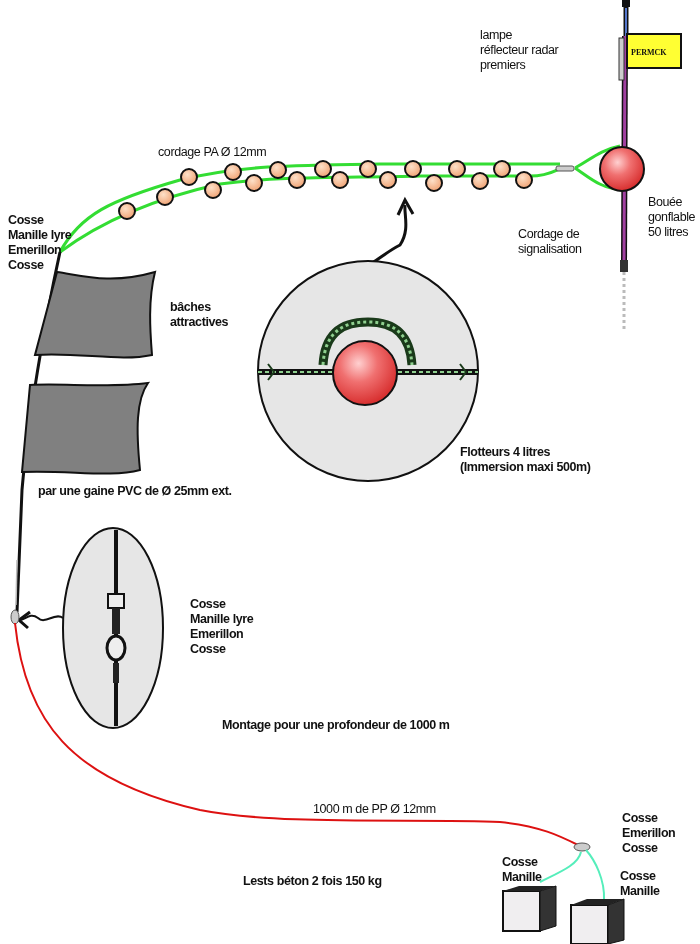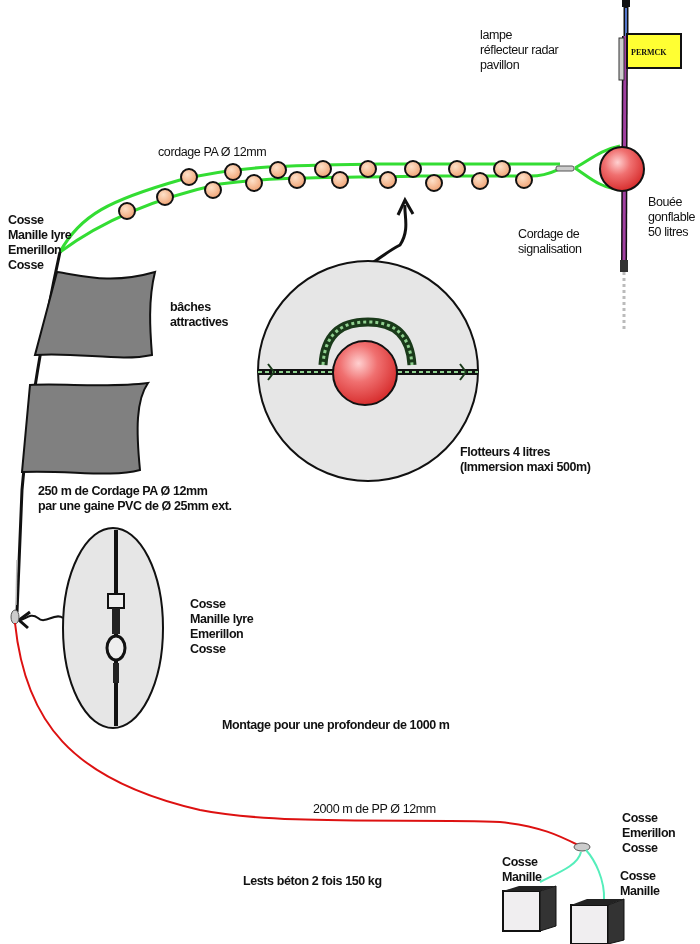--- a/index.html
+++ b/index.html
@@ -121,21 +121,21 @@
   <g>
     <rect x="571" y="905" width="37" height="39" fill="#f0eef0" stroke="#111" stroke-width="2"></rect>
     <polygon points="608,905 624,899 624,940 608,944" fill="#333" stroke="#111" stroke-width="1"></polygon>
     <polygon points="571,905 587,899 624,899 608,905" fill="#222"></polygon>
   </g>
 </svg>
 
 <div class="lbl n" style="left:472px;top:28px;">
   <div>lampe</div>
   <div>réflecteur radar</div>
-  <div>pavillon</div>
+  <div>premiers</div>
 </div>
 
 <div class="lbl n" style="left:158px;top:145px;">cordage PA Ø 12mm</div>
 
 <div class="lbl n" style="left:640px;top:195px;">
   <div>Bouée</div>
   <div>gonflable</div>
   <div>50 litres</div>
 </div>
 
@@ -155,34 +155,33 @@
   <div>bâches</div>
   <div>attractives</div>
 </div>
 
 <div class="lbl" style="left:452px;top:445px;">
   <div>Flotteurs 4 litres</div>
   <div>(Immersion maxi 500m)</div>
 </div>
 
 <div class="lbl" style="left:30px;top:484px;">
-  <div>250 m de Cordage PA Ø 12mm</div>
   <div>par une gaine PVC de Ø 25mm ext.</div>
 </div>
 
 <div class="lbl" style="left:182px;top:597px;">
   <div>Cosse</div>
   <div>Manille lyre</div>
   <div>Emerillon</div>
   <div>Cosse</div>
 </div>
 
 <div class="lbl" style="left:222px;top:718px;">Montage pour une profondeur de 1000 m</div>
 
-<div class="lbl n" style="left:313px;top:802px;">2000 m de PP Ø 12mm</div>
+<div class="lbl n" style="left:313px;top:802px;">1000 m de PP Ø 12mm</div>
 
 <div class="lbl" style="left:614px;top:811px;">
   <div>Cosse</div>
   <div>Emerillon</div>
   <div>Cosse</div>
 </div>
 
 <div class="lbl" style="left:494px;top:855px;">
   <div>Cosse</div>
   <div>Manille</div>

